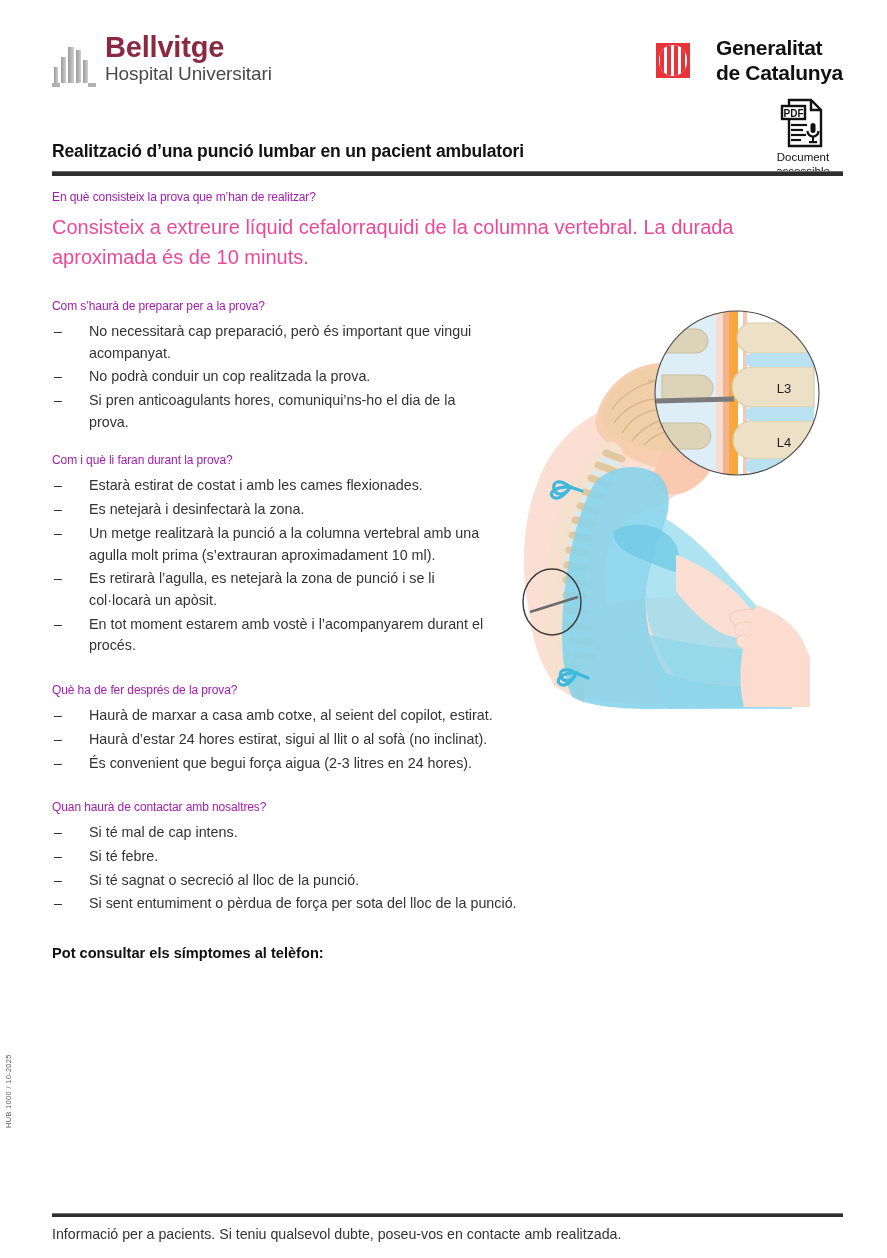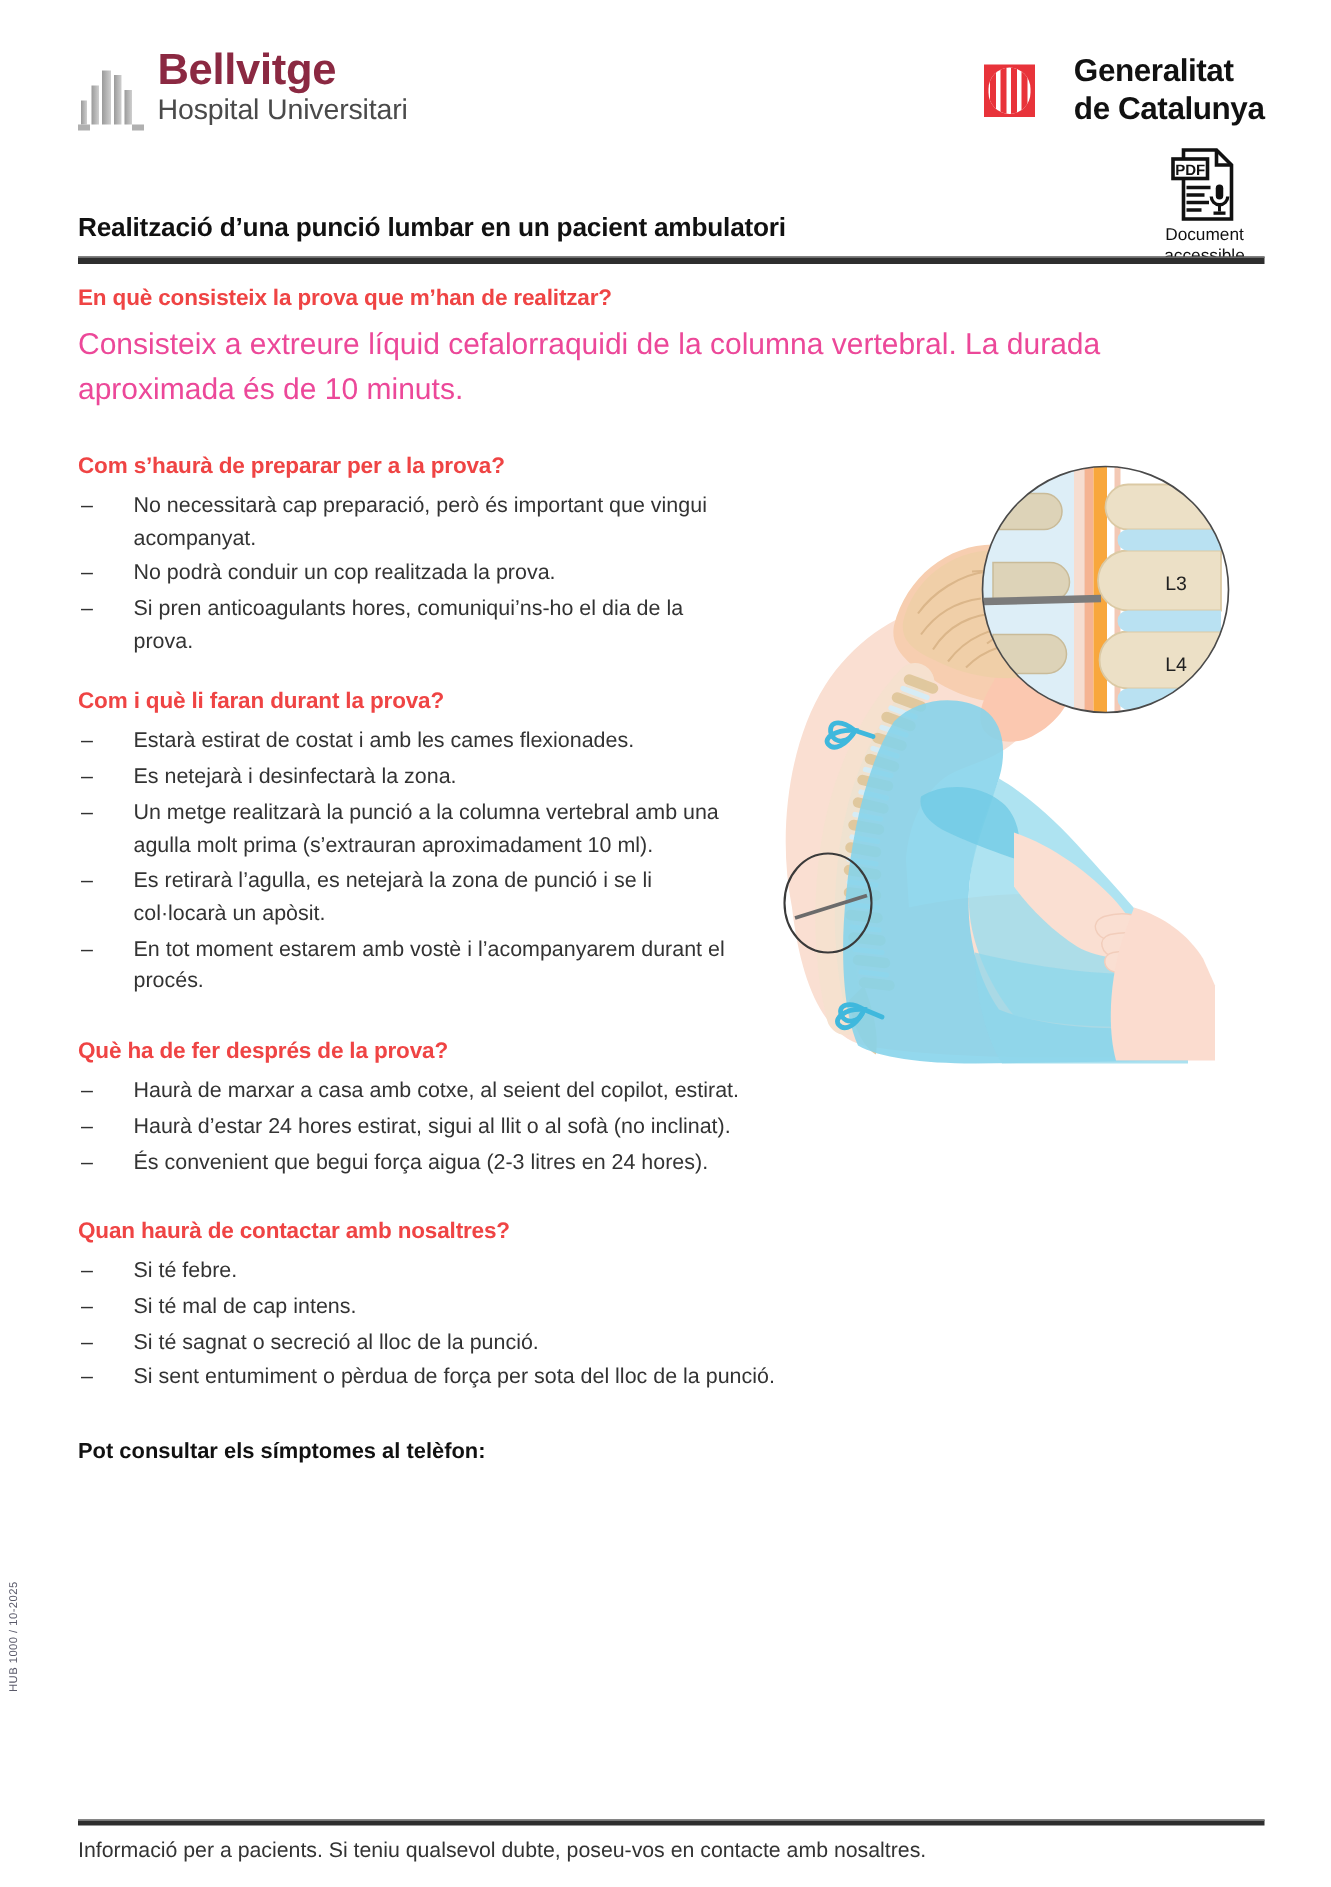--- a/index.html
+++ b/index.html
@@ -158,23 +158,23 @@
 
   
   .content {
     position: absolute;
     left: 52px;
     top: 190px;
     width: 740px;
   }
   .sec { margin-bottom: 22px; }
   .sec-h {
-    font-size: 15px;
-    font-weight: 700;
-    color: #ef4444;
+    font-size: 12px;
+    font-weight: 400;
+    color: #a21caf;
     letter-spacing: -0.1px;
     margin-bottom: 8px;
   }
   .para {
     font-size: 20px;
     line-height: 1.52;
     color: #ec4899;
   }
   ul.bullets {
     list-style: none;
@@ -513,30 +513,30 @@
       <ul class="bullets">
         <li>Haurà de marxar a casa amb cotxe, al seient del copilot, estirat.</li>
         <li>Haurà d’estar 24 hores estirat, sigui al llit o al sofà (no inclinat).</li>
         <li>És convenient que begui força aigua (2-3 litres en 24 hores).</li>
       </ul>
     </div>
 
     <div class="sec" style="margin-bottom:28px;">
       <div class="sec-h">Quan haurà de contactar amb nosaltres?</div>
       <ul class="bullets">
+        <li>Si té mal de cap intens.</li>
         <li>Si té febre.</li>
-        <li>Si té mal de cap intens.</li>
         <li>Si té sagnat o secreció al lloc de la punció.</li>
         <li>Si sent entumiment o pèrdua de força per sota del lloc de la punció.</li>
       </ul>
     </div>
 
     <div class="phone-block">
       <div>Pot consultar els símptomes al telèfon:</div>
     </div>
   </div>
 
   <div class="side-code">HUB 1000 / 10-2025</div>
 
   <div class="footer-rule"></div>
-  <div class="footer-text">Informació per a pacients. Si teniu qualsevol dubte, poseu-vos en contacte amb nosaltres.</div>
+  <div class="footer-text">Informació per a pacients. Si teniu qualsevol dubte, poseu-vos en contacte amb realitzada.</div>
 
 </div>
 
 </body></html>

